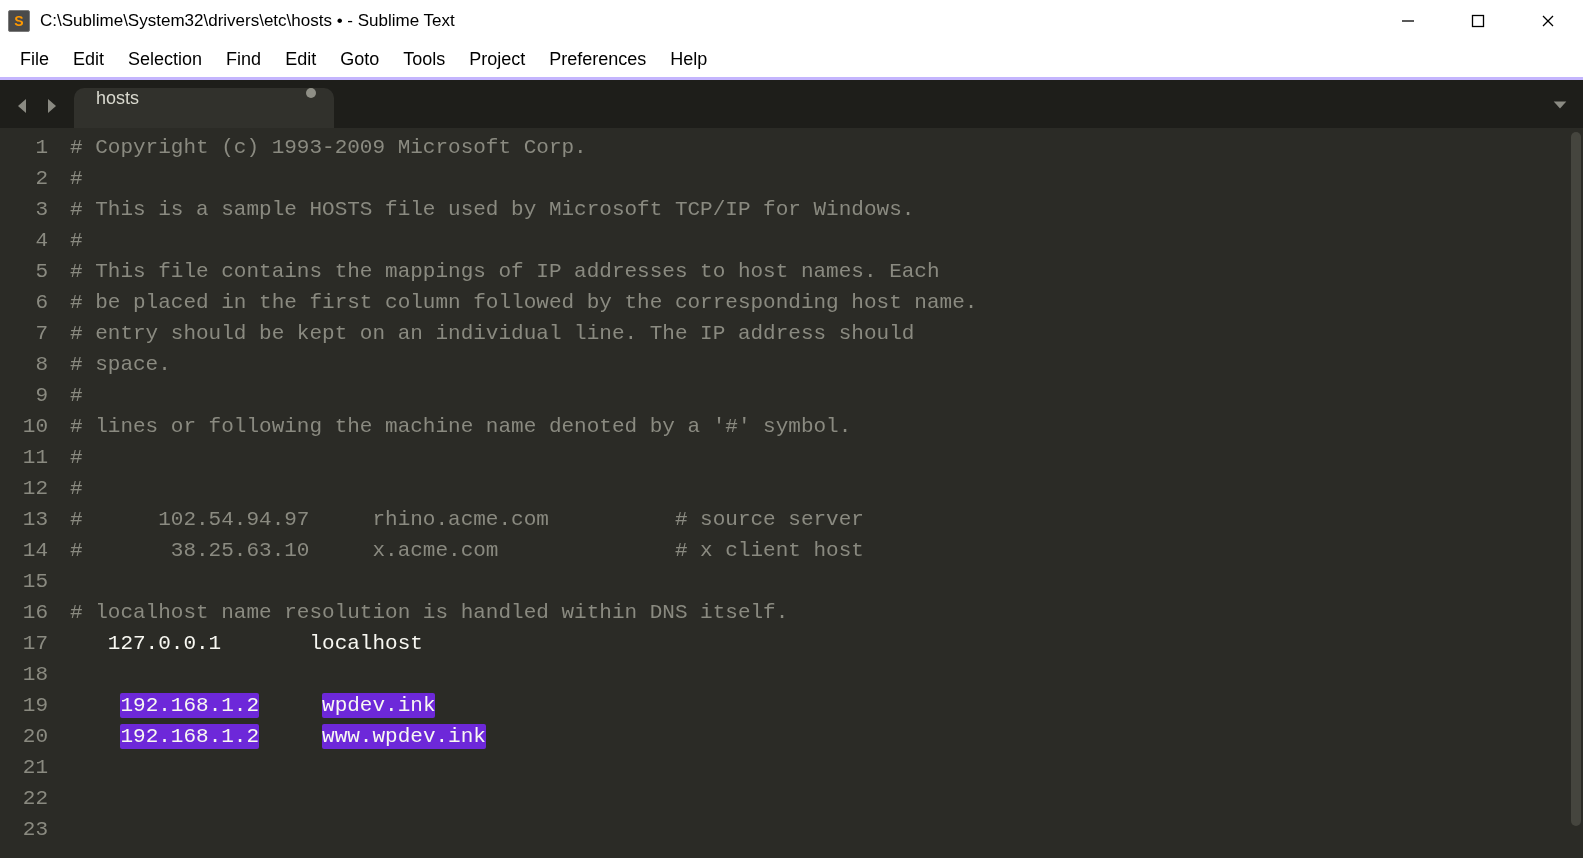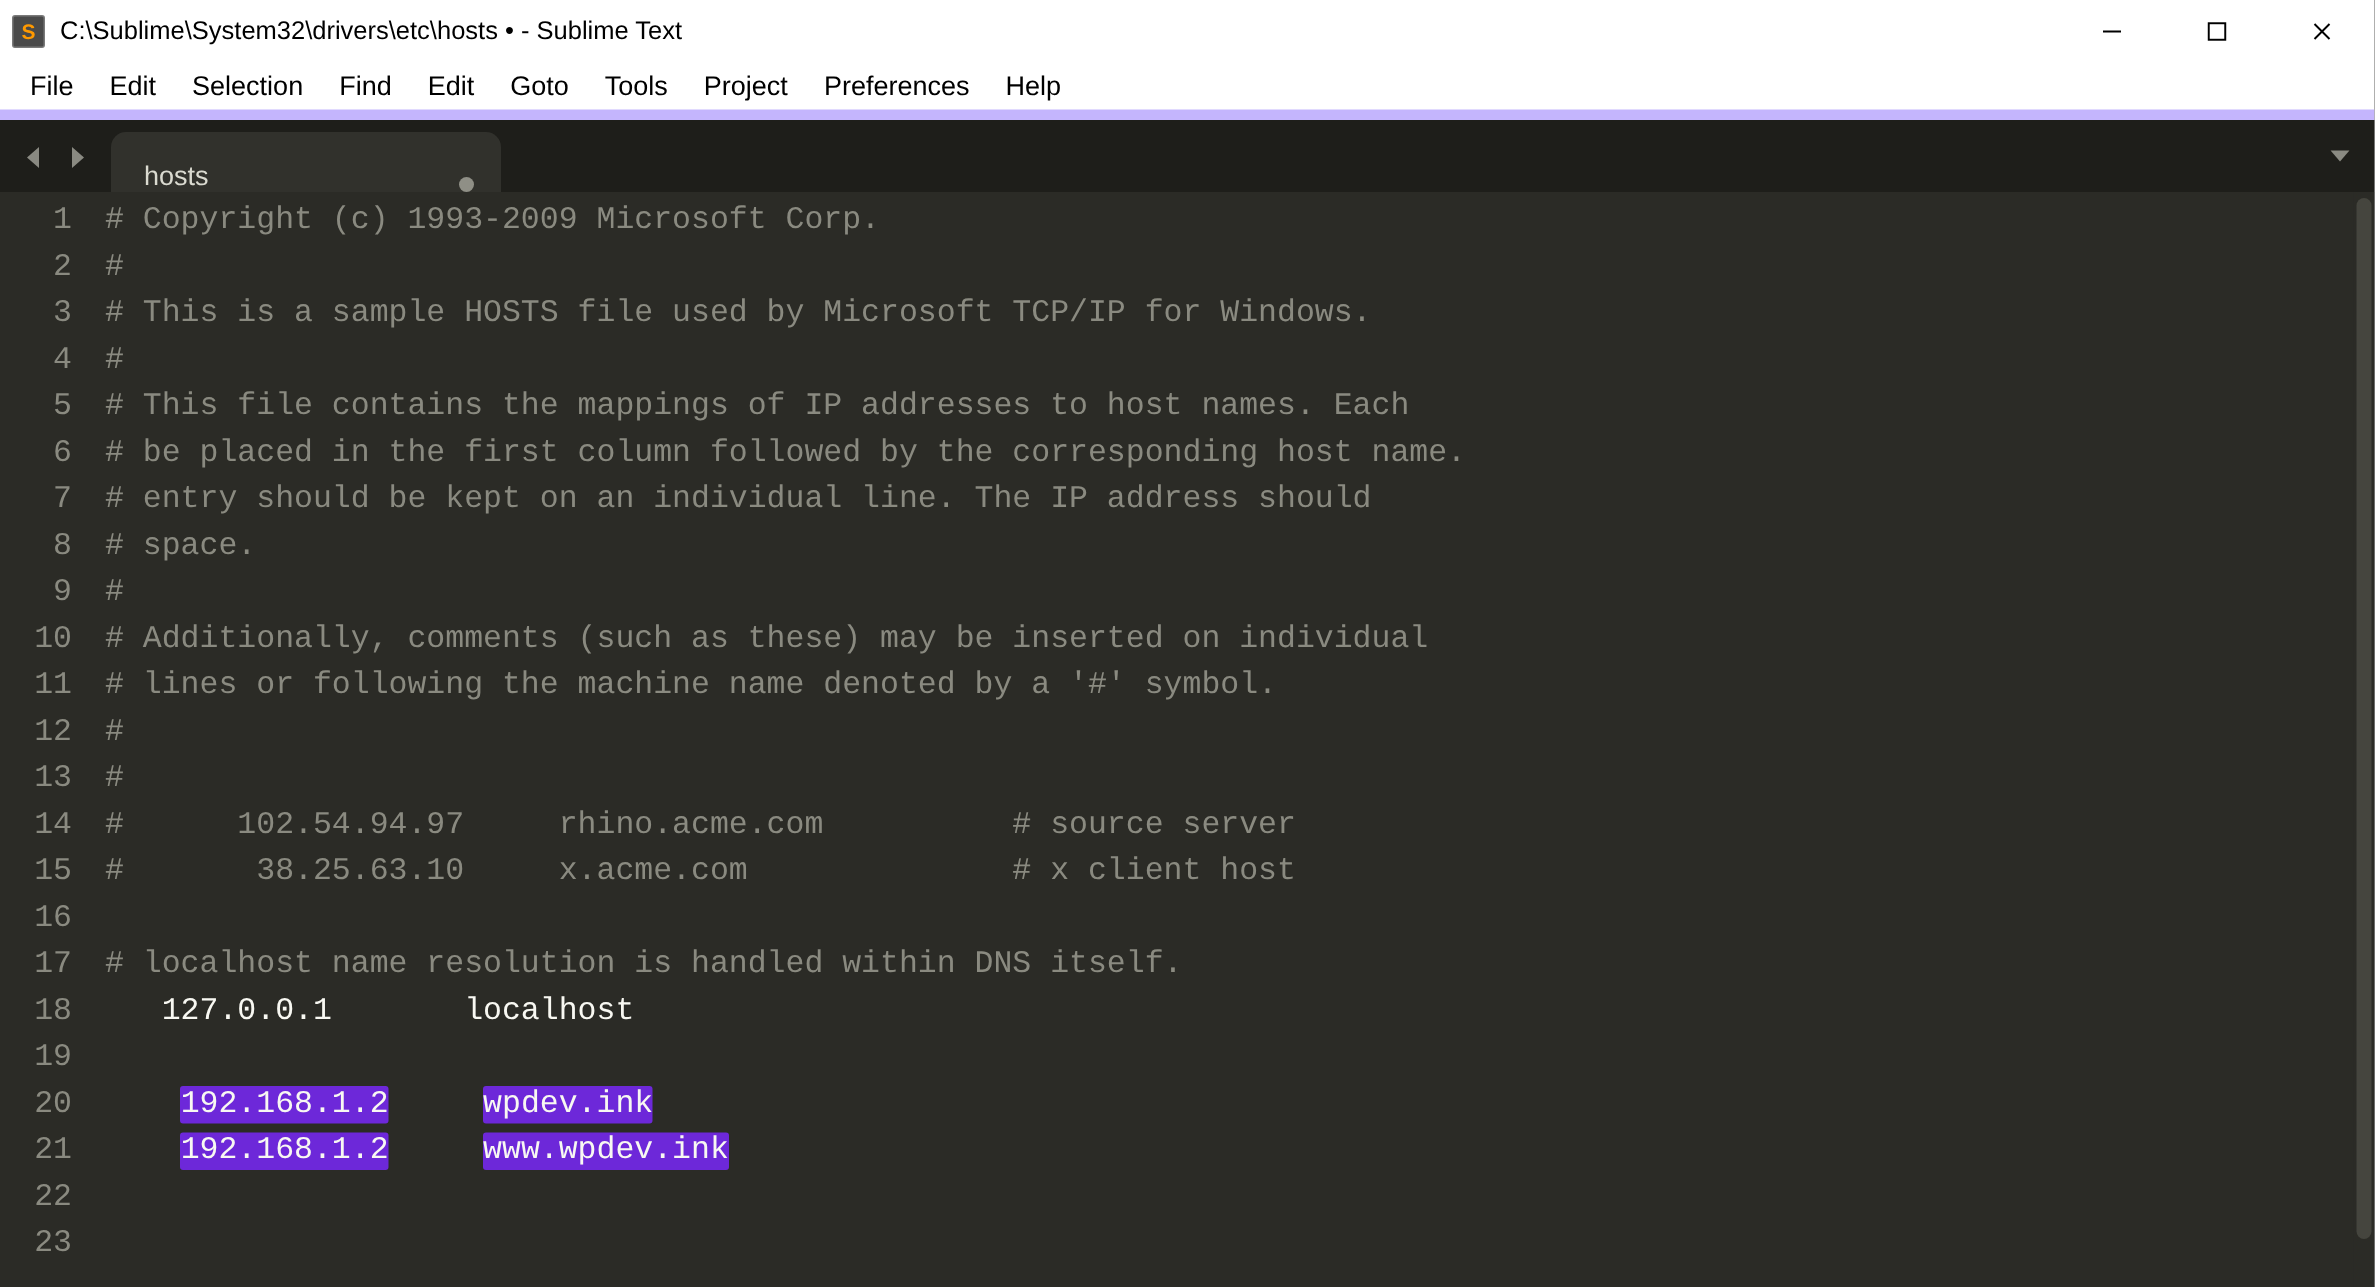--- a/index.html
+++ b/index.html
@@ -51,21 +51,21 @@
     color: #000;
   }
   .window-btn svg { width: 14px; height: 14px; }
   
   .menubar {
     height: 38px;
     display: flex;
     align-items: center;
     background: #ffffff;
     padding-left: 8px;
-    border-bottom: 7px solid #c4b5fd;
+    border-bottom: 3px solid #c4b5fd;
   }
   .menu-item {
     font-size: 18px;
     color: #000;
     padding: 4px 12px;
   }
   
   .tabstrip {
     height: 48px;
     background: #1e1e1a;
@@ -79,21 +79,21 @@
     padding: 0 12px 8px 12px;
     gap: 10px;
   }
   .nav-arrow svg { width: 20px; height: 20px; fill: #8a8a82; }
   .tab {
     height: 40px;
     background: #31312c;
     border-top-left-radius: 10px;
     border-top-right-radius: 10px;
     display: flex;
-    align-items: flex-end;
+    align-items: flex-start;
     padding: 0 28px 0 22px;
     color: #dadad0;
     font-size: 18px;
     position: relative;
     min-width: 260px;
   }
   .tab .dirty-dot {
     position: absolute;
     right: 18px;
     width: 10px;
@@ -251,21 +251,20 @@
   <div class="code" id="code">
       <div class="line"><span class="comment"># Copyright (c) 1993-2009 Microsoft Corp.</span></div>
       <div class="line"><span class="comment">#</span></div>
       <div class="line"><span class="comment"># This is a sample HOSTS file used by Microsoft TCP/IP for Windows.</span></div>
       <div class="line"><span class="comment">#</span></div>
       <div class="line"><span class="comment"># This file contains the mappings of IP addresses to host names. Each</span></div>
       <div class="line"><span class="comment"># be placed in the first column followed by the corresponding host name.</span></div>
       <div class="line"><span class="comment"># entry should be kept on an individual line. The IP address should</span></div>
       <div class="line"><span class="comment"># space.</span></div>
       <div class="line"><span class="comment">#</span></div>
-      <div class="line"><span class="comment"># Additionally, comments (such as these) may be inserted on individual</span></div>
       <div class="line"><span class="comment"># lines or following the machine name denoted by a '#' symbol.</span></div>
       <div class="line"><span class="comment">#</span></div>
       <div class="line"><span class="comment">#</span></div>
       <div class="line"><span class="comment">#      102.54.94.97     rhino.acme.com          # source server</span></div>
       <div class="line"><span class="comment">#       38.25.63.10     x.acme.com              # x client host</span></div>
       <div class="line"></div>
       <div class="line"><span class="comment"># localhost name resolution is handled within DNS itself.</span></div>
       <div class="line">   127.0.0.1       localhost</div>
       <div class="line"></div>
       <div class="line">    <span class="sel">192.168.1.2</span>     <span class="sel">wpdev.ink</span></div>

